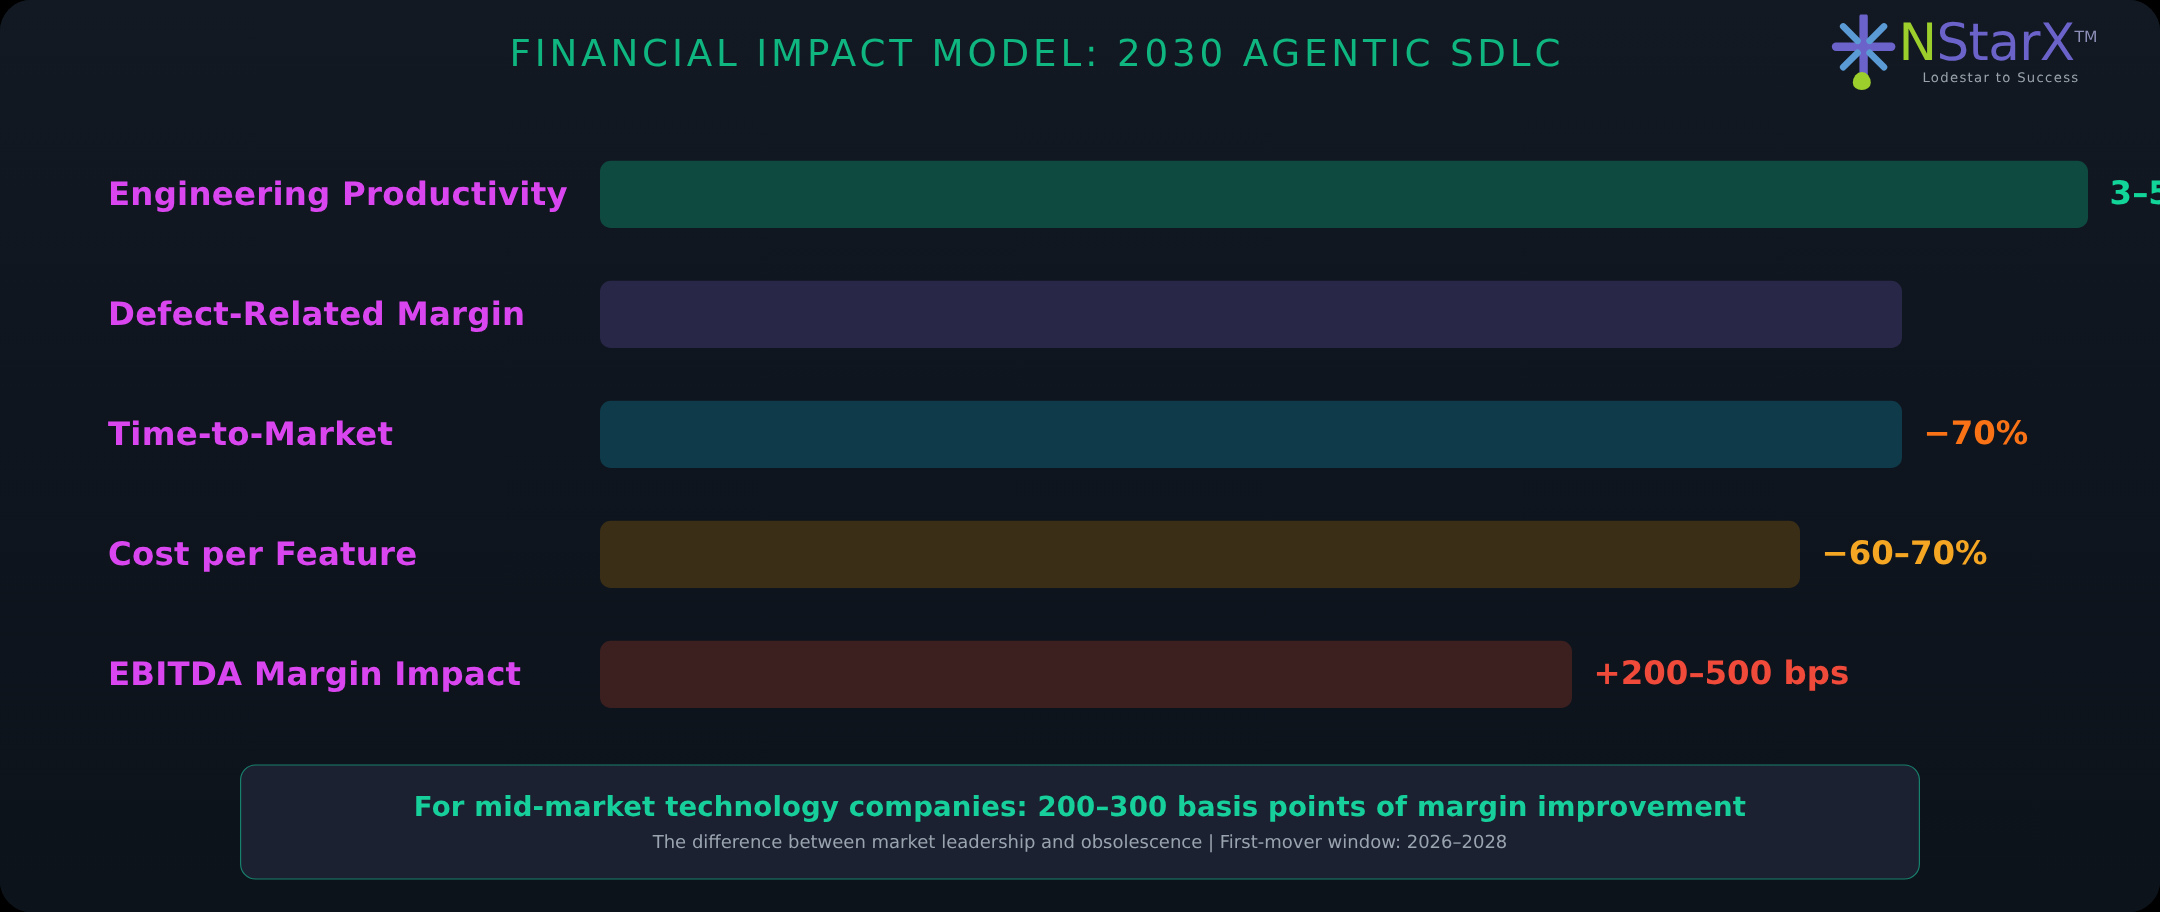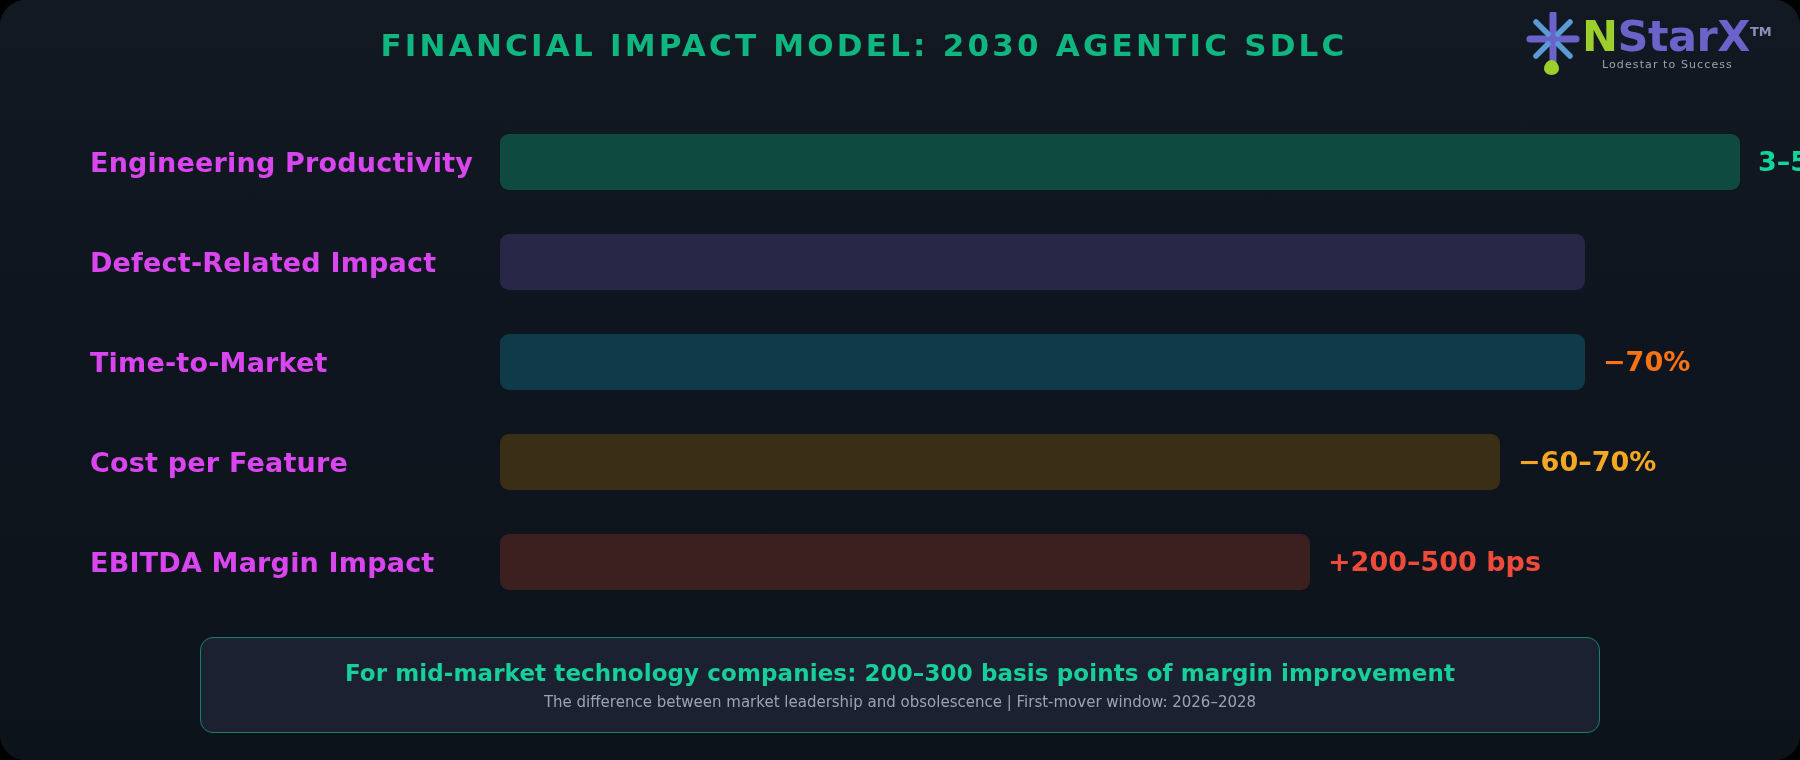--- a/index.html
+++ b/index.html
@@ -42,21 +42,21 @@
     height: 100px;
   }
   .title {
     position: absolute;
     left: 0; right: 0;
     top: 27px;
     text-align: center;
     padding-right: 72px;
     color: #0fb67f;
     font-size: 31px;
-    font-weight: 700;
+    font-weight: 400;
     letter-spacing: 3.2px;
     white-space: nowrap;
   }
 
   
   .logo {
     position: absolute;
     right: 30px;
     top: 8px;
     width: 250px;
@@ -68,21 +68,21 @@
     top: 4px;
     width: 58px;
     height: 62px;
   }
   .logo-wordmark {
     position: absolute;
     left: 62px;
     top: 0px;
     height: 48px;
     font-size: 43px;
-    font-weight: 700;
+    font-weight: 400;
     line-height: 48px;
     letter-spacing: -0.5px;
     white-space: nowrap;
   }
   .wm-n { color: #9ccf2b; }
   .wm-starx { color: #6b63c9; }
   .wm-tm {
     color: #8d8fb8;
     font-size: 13px;
     vertical-align: super;
@@ -220,21 +220,21 @@
 
       <div class="row">
         <div class="row-label">Engineering Productivity</div>
         <div class="bar-track">
           <div class="bar" style="width:1240px;background:#0f4a40"></div>
           <div class="bar-value" style="left:1240px;color:#12d699">3–5x</div>
         </div>
       </div>
 
       <div class="row">
-        <div class="row-label">Defect-Related Impact</div>
+        <div class="row-label">Defect-Related Margin</div>
         <div class="bar-track">
           <div class="bar" style="width:1085px;background:#282748"></div>
         </div>
       </div>
 
       <div class="row">
         <div class="row-label">Time-to-Market</div>
         <div class="bar-track">
           <div class="bar" style="width:1085px;background:#0e3a4a"></div>
           <div class="bar-value" style="left:1085px;color:#f97316">−70%</div>

